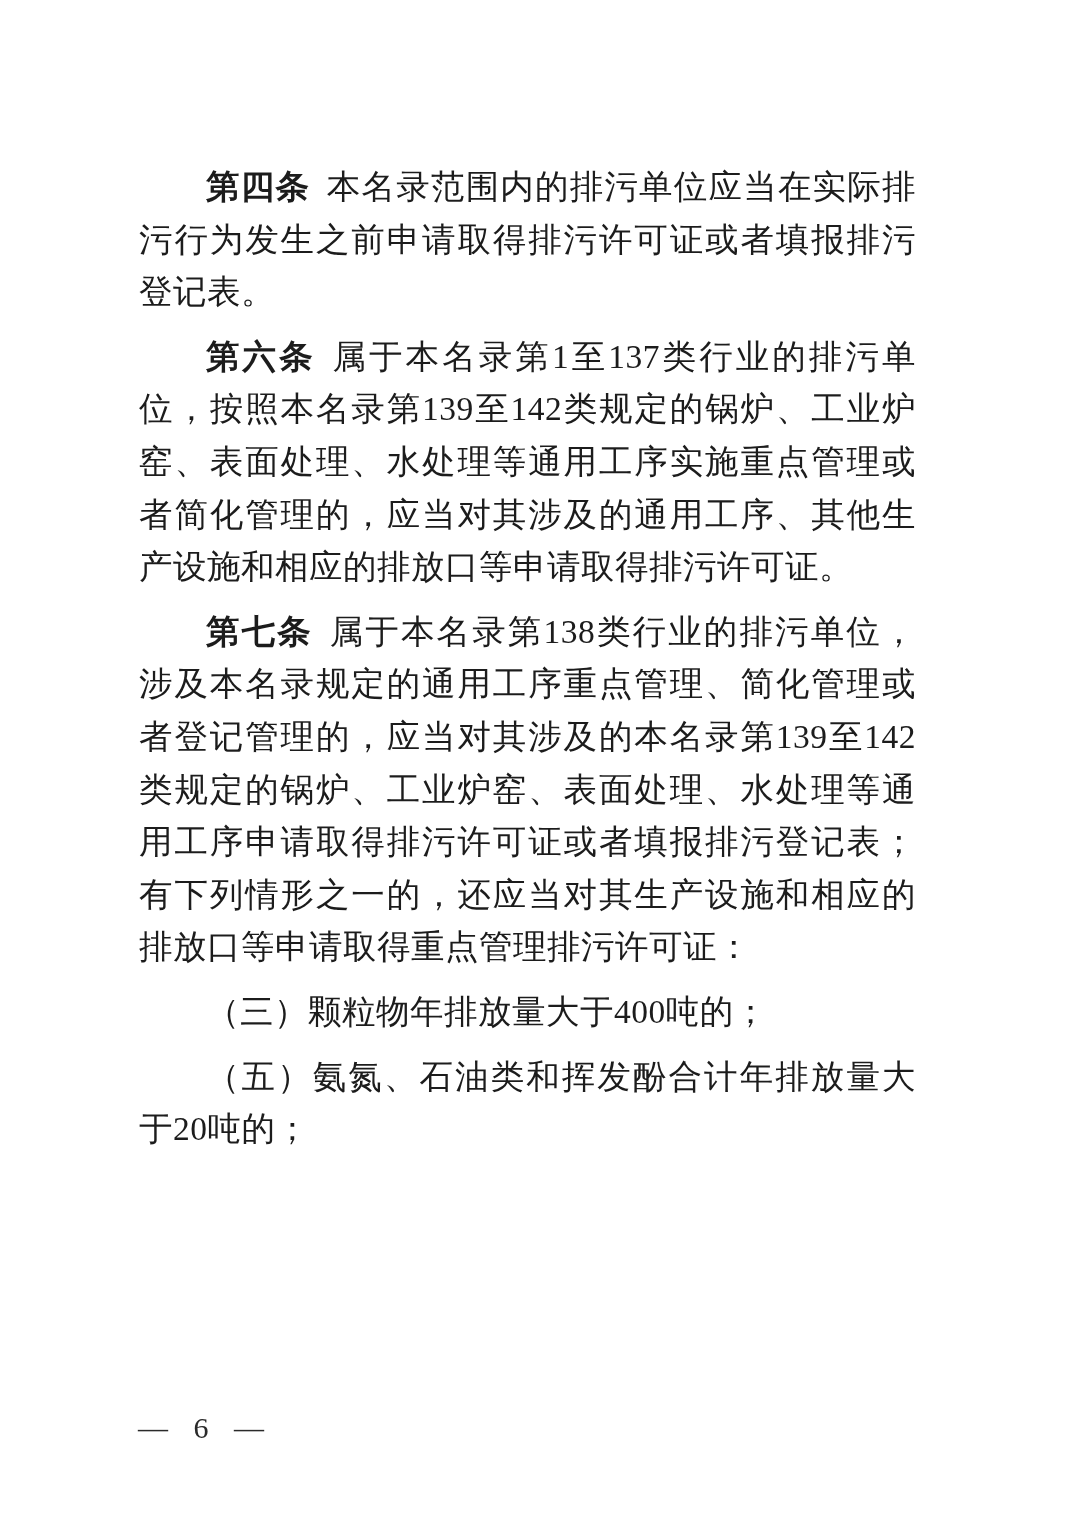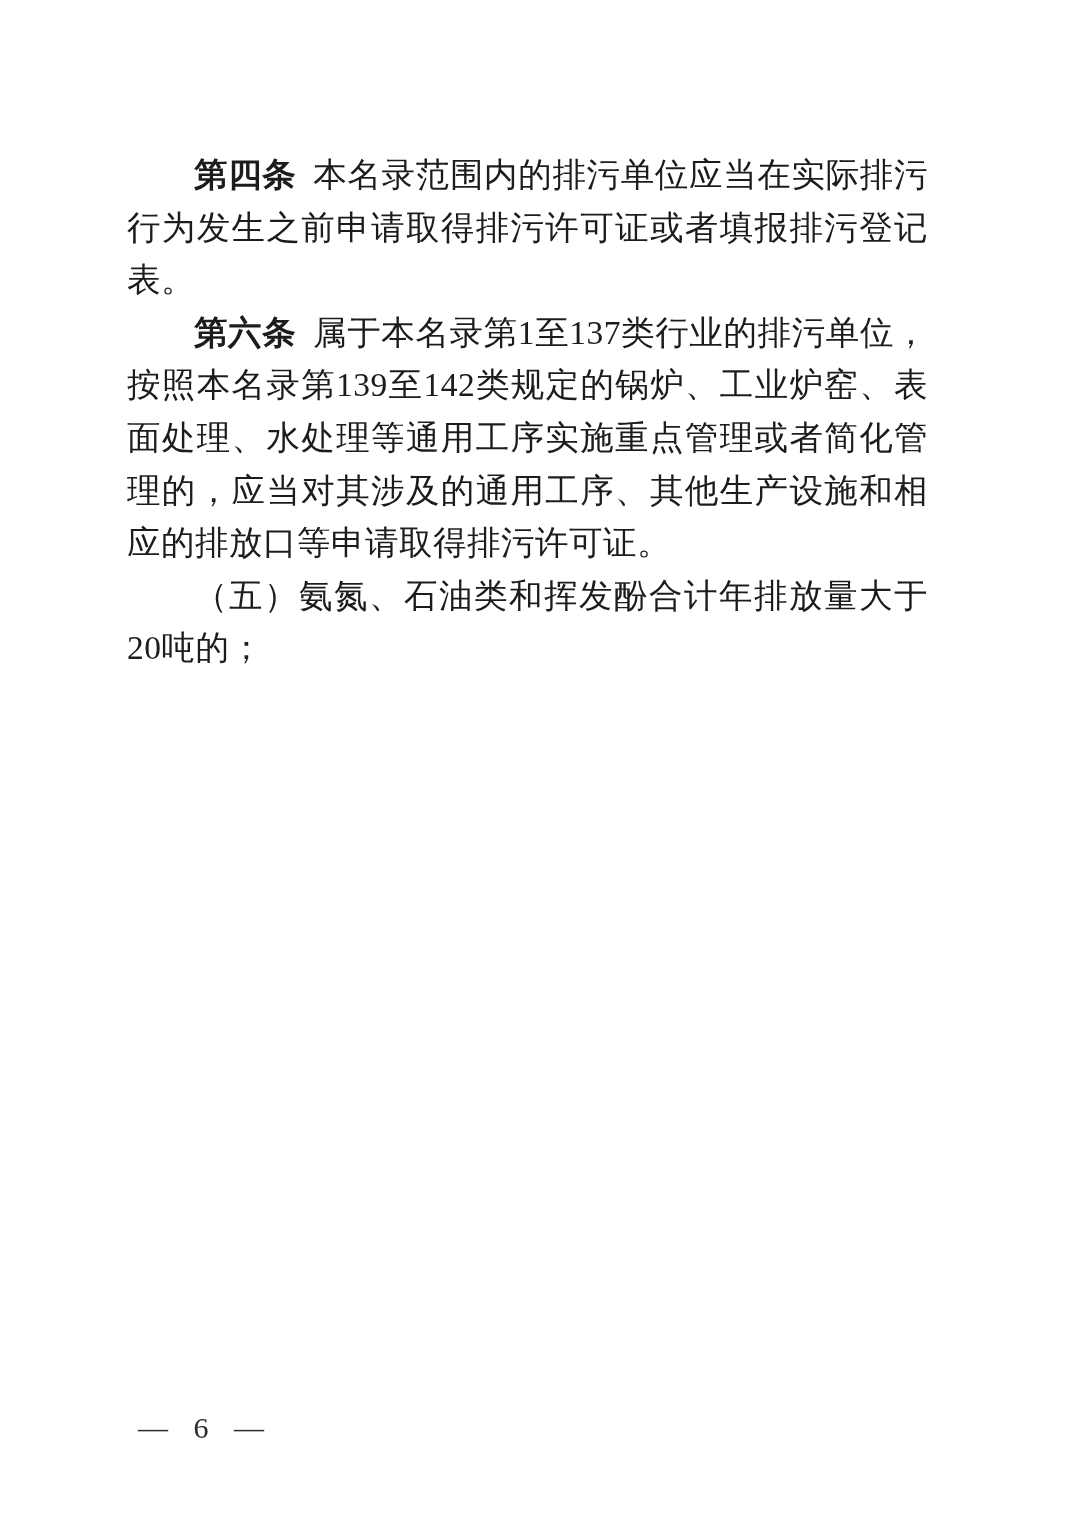--- a/index.html
+++ b/index.html
@@ -18,21 +18,21 @@
     font-family: "Liberation Serif", "DejaVu Serif", serif;
     color: #1c1c1c;
   }
   .content {
     position: absolute;
     left: 127px;
     top: 149px;
     width: 801px;
   }
   p.para {
-    margin: 0;
+    margin: 12px;
     padding: 0;
     font-size: 33.5px;
     line-height: 52.6px;
     text-align: justify;
     text-indent: 2em;
     letter-spacing: 0.5px;
     color: #1c1c1c;
   }
   .lead {
     font-weight: 700;
@@ -51,18 +51,20 @@
   }
 </style>
 </head>
 <body>
 
 <div class="page">
   <div class="content">
 
   <p class="para"><span class="lead">第四条</span><span>本名录范围内的排污单位应当在实际排污行为发生之前申请取得排污许可证或者填报排污登记表。</span></p>
       <p class="para"><span class="lead">第六条</span><span>属于本名录第1至137类行业的排污单位，按照本名录第139至142类规定的锅炉、工业炉窑、表面处理、水处理等通用工序实施重点管理或者简化管理的，应当对其涉及的通用工序、其他生产设施和相应的排放口等申请取得排污许可证。</span></p>
+      <p class="para"><span class="lead">第七条</span><span>属于本名录第138类行业的排污单位，涉及本名录规定的通用工序重点管理、简化管理或者登记管理的，应当对其涉及的本名录第139至142类规定的锅炉、工业炉窑、表面处理、水处理等通用工序申请取得排污许可证或者填报排污登记表；有下列情形之一的，还应当对其生产设施和相应的排放口等申请取得重点管理排污许可证：</span></p>
+      <p class="para"><span>（三）颗粒物年排放量大于400吨的；</span></p>
       <p class="para"><span>（五）氨氮、石油类和挥发酚合计年排放量大于20吨的；</span></p>
     </div>
   <div class="footer">
     <span>— 6 —</span>
   </div>
 </div>
 
 </body></html>

